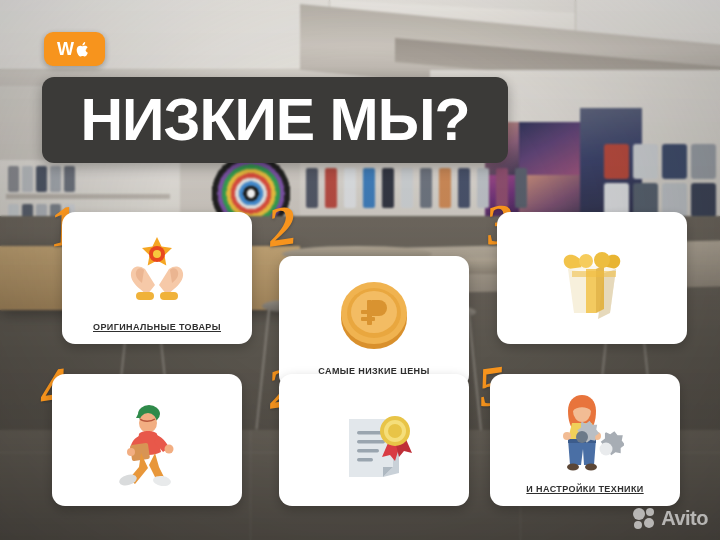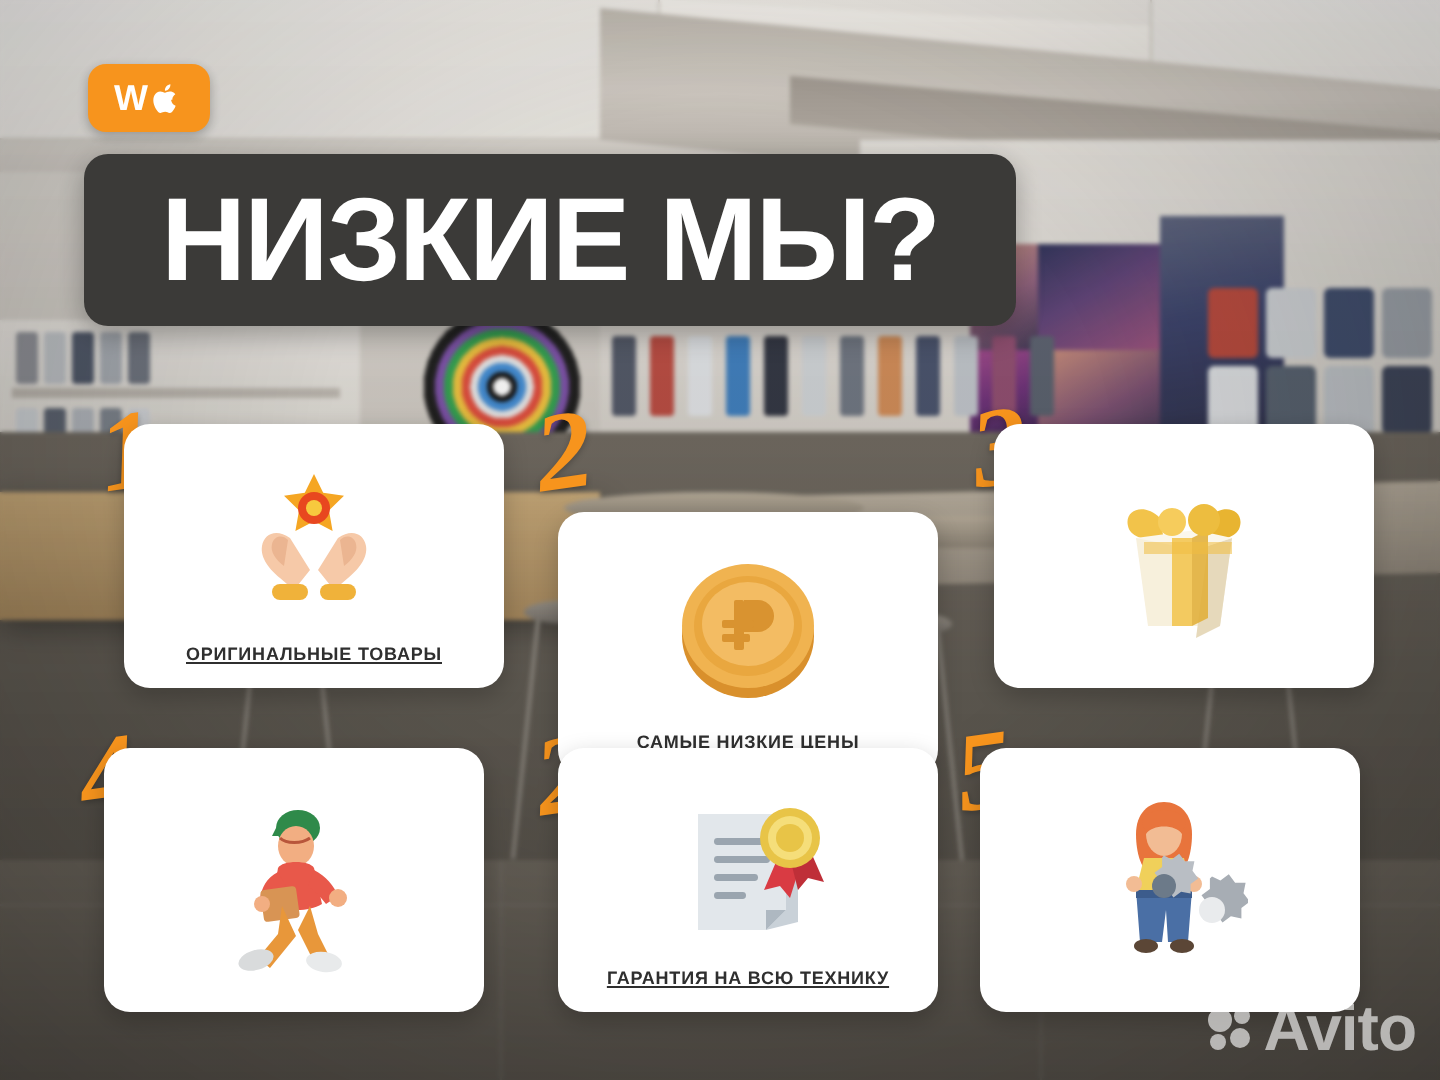--- a/index.html
+++ b/index.html
@@ -194,21 +194,21 @@
   .n-5 { left:268px; top:360px; }
   .n-6 { left:478px; top:358px; }
 
   
   #watermark {
     position:absolute; right:12px; bottom:10px; z-index:5;
     display:flex; align-items:center; gap:5px; opacity:.62;
   }
   #watermark .wm-dots { display:block; }
   #watermark .wm-text {
-    color:#fff; font-size:32px; font-weight:bold; line-height:1;
+    color:#fff; font-size:20px; font-weight:bold; line-height:1;
     font-family:"Liberation Sans", sans-serif; letter-spacing:-.5px;
   }
 </style>
 </head>
 <body>
 
 <div id="bg">
   <div class="bg-ceiling">
     <div class="bg-ceil-panelA"></div>
     <div class="bg-ceil-panelB"></div>
@@ -444,23 +444,20 @@
         <rect x="24" y="44" width="22" height="3.5" rx="1.7"></rect>
         <rect x="24" y="53" width="16" height="3.5" rx="1.7"></rect>
       </g>
       <path d="M55 38 l-6 14 8-2 5 6 5-16z" fill="#D93B43"></path>
       <path d="M62 36 l4 16 5-6 8 2 -7-16z" fill="#BF2F38"></path>
       <circle cx="62" cy="26" r="15" fill="#E8C447"></circle>
       <circle cx="62" cy="26" r="11" fill="#F5DE7A"></circle>
       <circle cx="62" cy="26" r="7" fill="#E8C447"></circle>
     </svg>
   </div>
-  <div class="lbl">
-    <span>ГАРАНТИЯ НА ВСЮ ТЕХНИКУ</span>
-  </div>
 </div>
 
 <div class="card c-6">
   <div class="art">
     <svg width="78" height="82" viewBox="0 0 78 82">
       <path d="M22 20 c0-10 6-16 14-16 s14 6 14 16 c0 10 -3 18 -6 18 h-16 c-3 0 -6-8 -6-18z" fill="#E8743C"></path>
       <ellipse cx="36" cy="20" rx="9" ry="11" fill="#F2BC94"></ellipse>
       <path d="M25 14 c2-8 20-8 22 0 l-2 6 c-3-5 -15-5 -18 0z" fill="#E8743C"></path>
       <path d="M26 32 h20 l4 16 H22z" fill="#F0D05A"></path>
       <path d="M22 48 h28 l-2 26 h-10 l-1-16 -2 16 h-11z" fill="#4A6FA5"></path>
@@ -473,20 +470,21 @@
         <path d="M0-16 l4 2 4-3 3 4 5 0 -1 5 3 4 -4 3 0 5 -5 -1 -4 3 -3 -4 -5 0 1 -5 -3 -4 4 -3 0 -5z" fill="#B9BEC4" transform="scale(.95)"></path>
         <circle cx="0" cy="0" r="6" fill="#6C7A89"></circle>
       </g>
       <g transform="translate(60,58)">
         <path d="M0-16 l4 2 4-3 3 4 5 0 -1 5 3 4 -4 3 0 5 -5 -1 -4 3 -3 -4 -5 0 1 -5 -3 -4 4 -3 0 -5z" fill="#A7ADB4" transform="scale(1.05)"></path>
         <circle cx="0" cy="0" r="6.5" fill="#E9EBED"></circle>
       </g>
     </svg>
   </div>
   <div class="lbl">
+    <span>И НАСТРОЙКИ ТЕХНИКИ</span>
   </div>
 </div>
 
 <div id="watermark">
   <svg class="wm-dots" width="24" height="24" viewBox="0 0 24 24">
     <circle cx="7" cy="8" r="6" fill="#ffffff"></circle>
     <circle cx="18" cy="6" r="4" fill="#ffffff"></circle>
     <circle cx="6" cy="19" r="4" fill="#ffffff"></circle>
     <circle cx="17" cy="17" r="5" fill="#ffffff"></circle>
   </svg>

